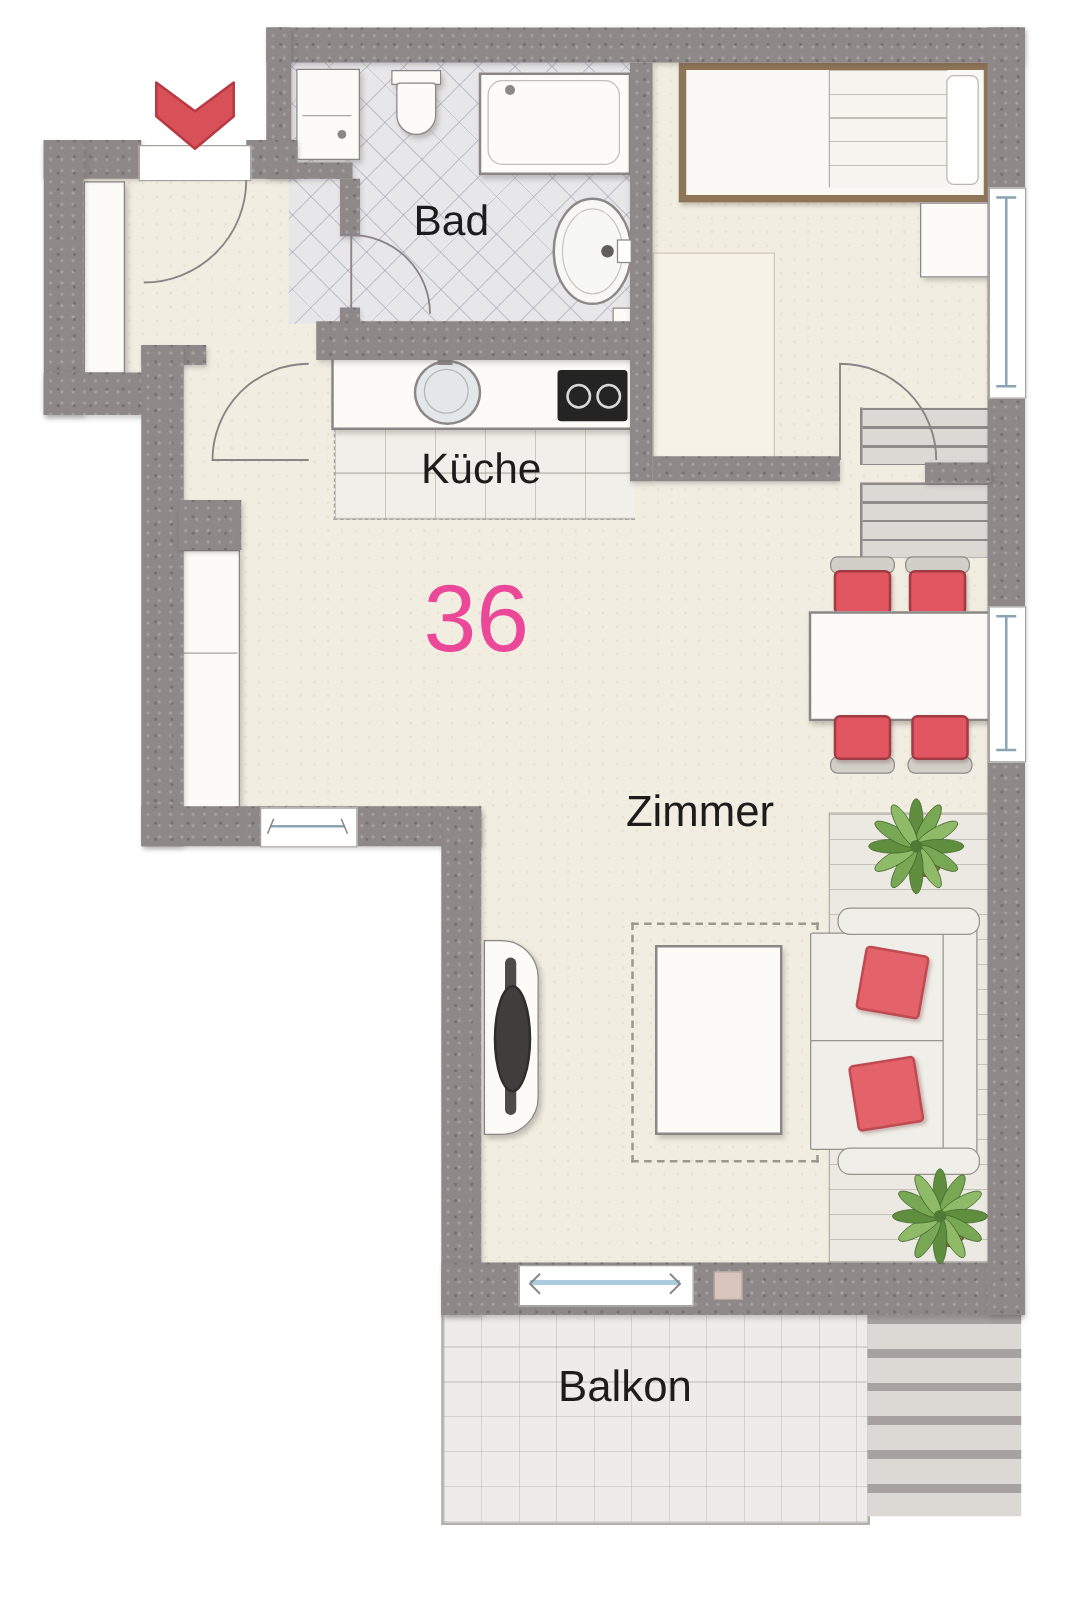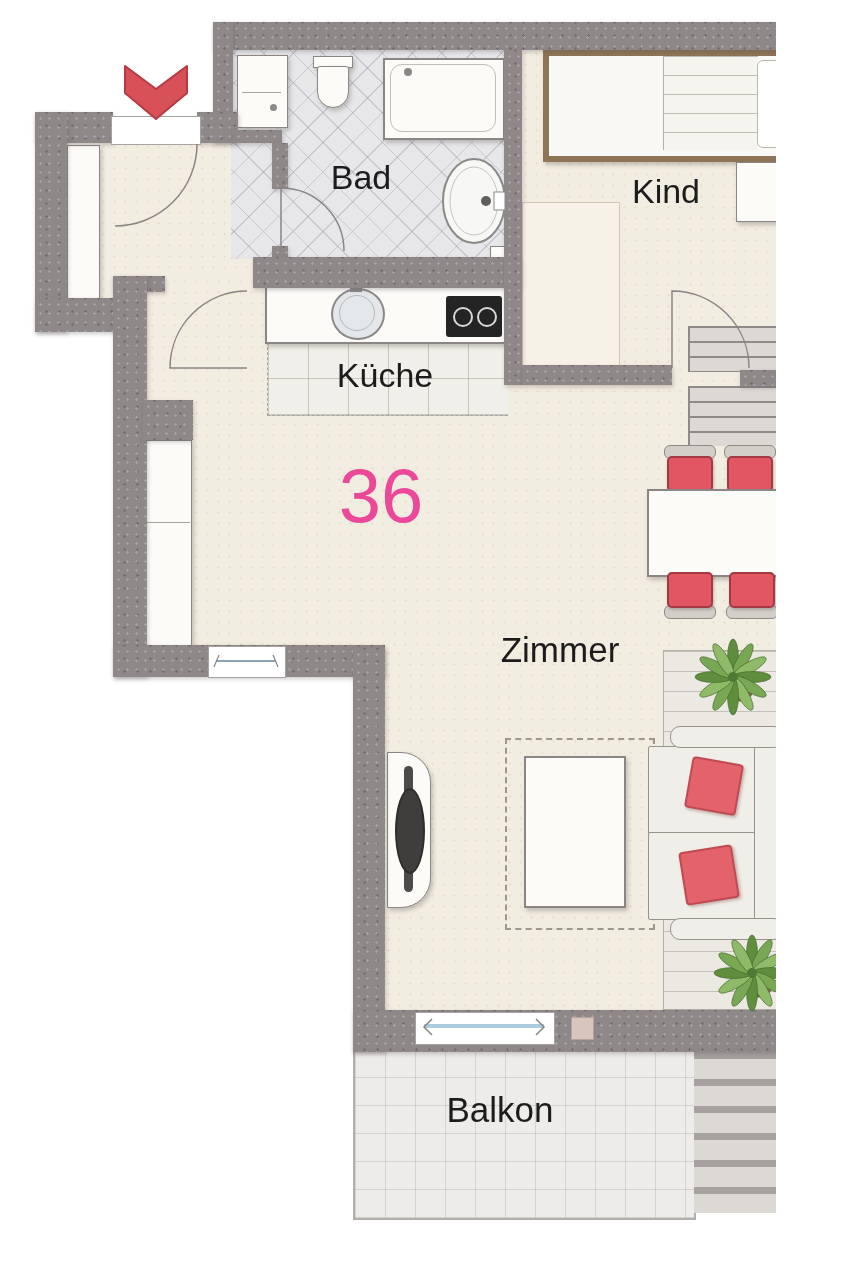--- a/index.html
+++ b/index.html
@@ -1,16 +1,16 @@
 <!DOCTYPE html>
 <html><head>
 <meta charset="utf-8">
 <style>
   html,body{margin:0;padding:0;background:#fff;}
-  #stage{position:relative;width:776px;height:1280px;background:#fff;overflow:hidden;
+  #stage{position:relative;width:854px;height:1280px;background:#fff;overflow:hidden;
          font-family:"Liberation Sans","DejaVu Sans",sans-serif;}
   .abs{position:absolute;}
   
   .wall{position:absolute;
     background:
       radial-gradient(rgba(255,255,255,.22) 1px, transparent 1.4px),
       radial-gradient(rgba(52,46,48,.28) 1px, transparent 1.4px),
       #8e8889;
     background-size:9px 9px,13px 13px;background-position:1px 2px,5px 7px;
     box-shadow:1px 2px 4px rgba(80,72,74,.28);}
@@ -153,21 +153,20 @@
   <div class="wall" style="left:740px;top:370px;width:53px;height:16px;"></div>
 
   <div class="win" style="left:111px;top:116px;width:88px;height:27px;"></div>
   <div class="win" style="left:791px;top:150px;width:28px;height:167px;"></div>
   <div class="win" style="left:791px;top:485px;width:28px;height:123px;"></div>
   <div class="win" style="left:208px;top:646px;width:76px;height:30px;"></div>
   <div class="win" style="left:415px;top:1012px;width:138px;height:31px;"></div>
   <div class="abs" style="left:571px;top:1017px;width:21px;height:21px;background:#d8c6be;border:1px solid #b5a49b;"></div>
 
   <div class="label" style="left:300px;top:160px;width:122px;">Bad</div>
-  <div class="label" style="left:601px;top:174px;width:130px;">Kind</div>
   <div class="label" style="left:325px;top:358px;width:120px;">Küche</div>
   <div class="label" style="left:325px;top:458px;width:112px;font-size:76px;color:#ec4899;">36</div>
   <div class="label" style="left:433px;top:1092px;width:134px;font-size:35px;">Balkon</div>
   <div class="label" style="left:493px;top:632px;width:134px;font-size:35px;">Zimmer</div>
 
   <svg class="overlay" width="854" height="1280" viewBox="0 0 854 1280">
     <defs>
       <g id="plant">
         <circle cx="7" cy="10" r="14" fill="#8f6f4c" stroke="#6e5336" stroke-width="1"></circle>
         <g stroke="#3f6328" stroke-width="0.6">

